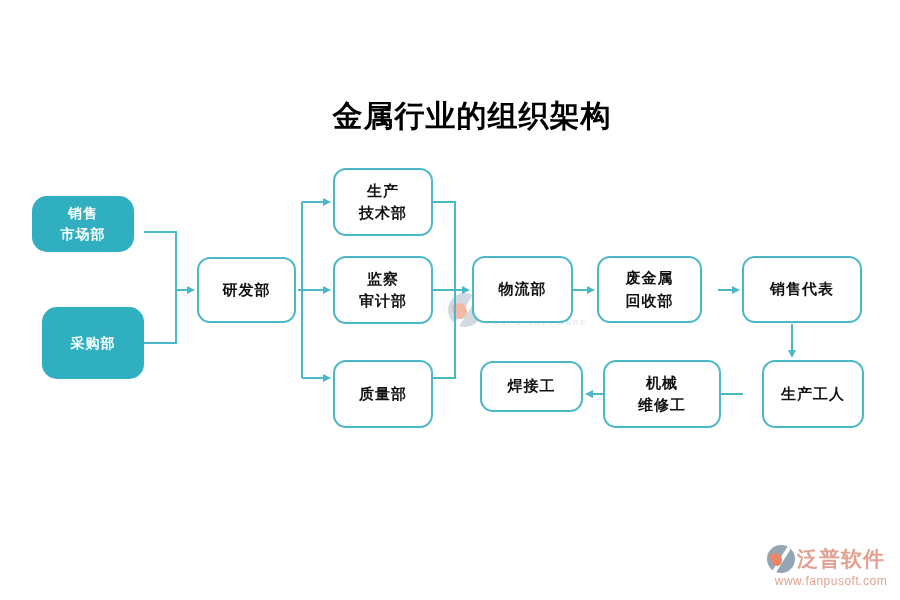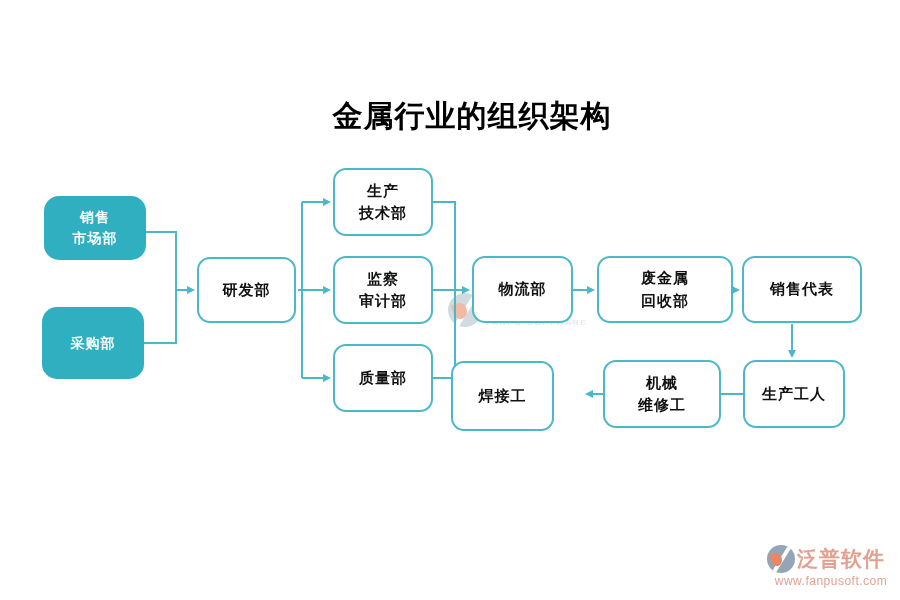--- a/index.html
+++ b/index.html
@@ -80,21 +80,21 @@
       <path d="M573,290 H588" marker-end="url(#arr)"></path>
       <path d="M718,290 H733" marker-end="url(#arr)"></path>
 
       <path d="M792,324 V351" marker-end="url(#arr)"></path>
 
       <path d="M743,394 H714" marker-end="url(#arr)"></path>
       <path d="M603,394 H592" marker-end="url(#arr)"></path>
     </g>
   </svg>
 
-  <div class="node teal" style="left:44px;top:196px;width:102px;height:64px">
+  <div class="node teal" style="left:32px;top:196px;width:102px;height:56px">
     <span class="nlabel">销售
 市场部</span>
   </div>
 
   <div class="node teal" style="left:42px;top:307px;width:102px;height:72px">
     <span class="nlabel">采购部</span>
   </div>
 
   <div class="node" style="left:197px;top:257px;width:99px;height:66px">
     <span class="nlabel">研发部</span>
@@ -103,47 +103,47 @@
   <div class="node" style="left:333px;top:168px;width:100px;height:68px">
     <span class="nlabel">生产
 技术部</span>
   </div>
 
   <div class="node" style="left:333px;top:256px;width:100px;height:68px">
     <span class="nlabel">监察
 审计部</span>
   </div>
 
-  <div class="node" style="left:333px;top:344px;width:100px;height:68px">
+  <div class="node" style="left:333px;top:360px;width:100px;height:68px">
     <span class="nlabel">质量部</span>
   </div>
 
   <div class="node" style="left:472px;top:256px;width:101px;height:67px">
     <span class="nlabel">物流部</span>
   </div>
 
-  <div class="node" style="left:597px;top:256px;width:136px;height:67px">
+  <div class="node" style="left:597px;top:256px;width:105px;height:67px">
     <span class="nlabel">废金属
 回收部</span>
   </div>
 
   <div class="node" style="left:742px;top:256px;width:120px;height:67px">
     <span class="nlabel">销售代表</span>
   </div>
 
-  <div class="node" style="left:743px;top:360px;width:102px;height:68px">
+  <div class="node" style="left:762px;top:360px;width:102px;height:68px">
     <span class="nlabel">生产工人</span>
   </div>
 
   <div class="node" style="left:603px;top:360px;width:118px;height:68px">
     <span class="nlabel">机械
 维修工</span>
   </div>
 
-  <div class="node" style="left:451px;top:361px;width:103px;height:70px">
+  <div class="node" style="left:480px;top:361px;width:103px;height:51px">
     <span class="nlabel">焊接工</span>
   </div>
 
   <div class="wm-center">
     <span class="fp-logo"></span>
     <span class="wm-txt">
       <div class="wm-brand">泛普软件</div>
       <div class="wm-en">FANPU SOFTWARE</div>
     </span>
   </div>

